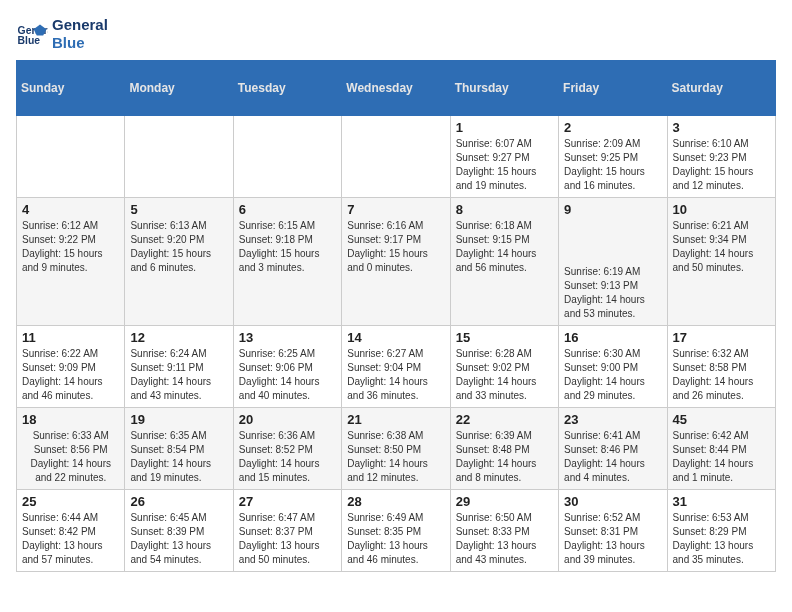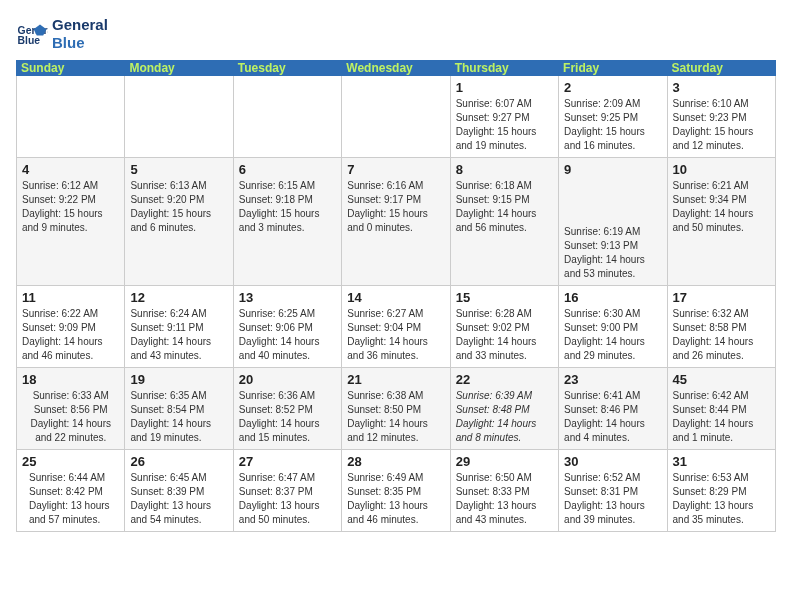--- a/index.html
+++ b/index.html
@@ -37,24 +37,24 @@
       font-size: 16px;
       color: #444;
     }
     table {
       width: 100%;
       border-collapse: collapse;
       table-layout: fixed;
     }
     thead tr th {
       background-color: #2e6db4;
-      color: #bef264;
+      color: #e5e5e5;
       font-size: 12px;
       font-weight: bold;
-      padding: 0 4px;
+      padding: 20px 4px;
       text-align: left;
       border: 1px solid #2e6db4;
     }
     tbody tr td {
       border: 1px solid #ccc;
       vertical-align: top;
       padding: 4px 5px;
       min-height: 80px;
       height: 80px;
       font-size: 10.5px;
@@ -266,21 +266,21 @@
         </td>
         <td>
           <span class="day-number">21</span>
           <div class="cell-content" style="white-space: pre-line;">Sunrise: 6:38 AM
 Sunset: 8:50 PM
 Daylight: 14 hours
 and 12 minutes.</div>
         </td>
         <td>
           <span class="day-number">22</span>
-          <div class="cell-content" style="white-space: pre-line; font-style: italic;">Sunrise: 6:39 AM
+          <div class="cell-content" style="white-space: pre-line;">Sunrise: 6:39 AM
 Sunset: 8:48 PM
 Daylight: 14 hours
 and 8 minutes.</div>
         </td>
         <td>
           <span class="day-number">23</span>
           <div class="cell-content" style="white-space: pre-line;">Sunrise: 6:41 AM
 Sunset: 8:46 PM
 Daylight: 14 hours
 and 4 minutes.</div>
@@ -289,21 +289,21 @@
           <span class="day-number">45</span>
           <div class="cell-content" style="white-space: pre-line;">Sunrise: 6:42 AM
 Sunset: 8:44 PM
 Daylight: 14 hours
 and 1 minute.</div>
         </td>
       </tr>
       <tr>
         <td>
           <span class="day-number">25</span>
-          <div class="cell-content" style="white-space: pre-line; margin-left: 7px;">Sunrise: 6:44 AM
+          <div class="cell-content" style="white-space: pre-line;">Sunrise: 6:44 AM
 Sunset: 8:42 PM
 Daylight: 13 hours
 and 57 minutes.</div>
         </td>
         <td>
           <span class="day-number">26</span>
           <div class="cell-content" style="white-space: pre-line;">Sunrise: 6:45 AM
 Sunset: 8:39 PM
 Daylight: 13 hours
 and 54 minutes.</div>

